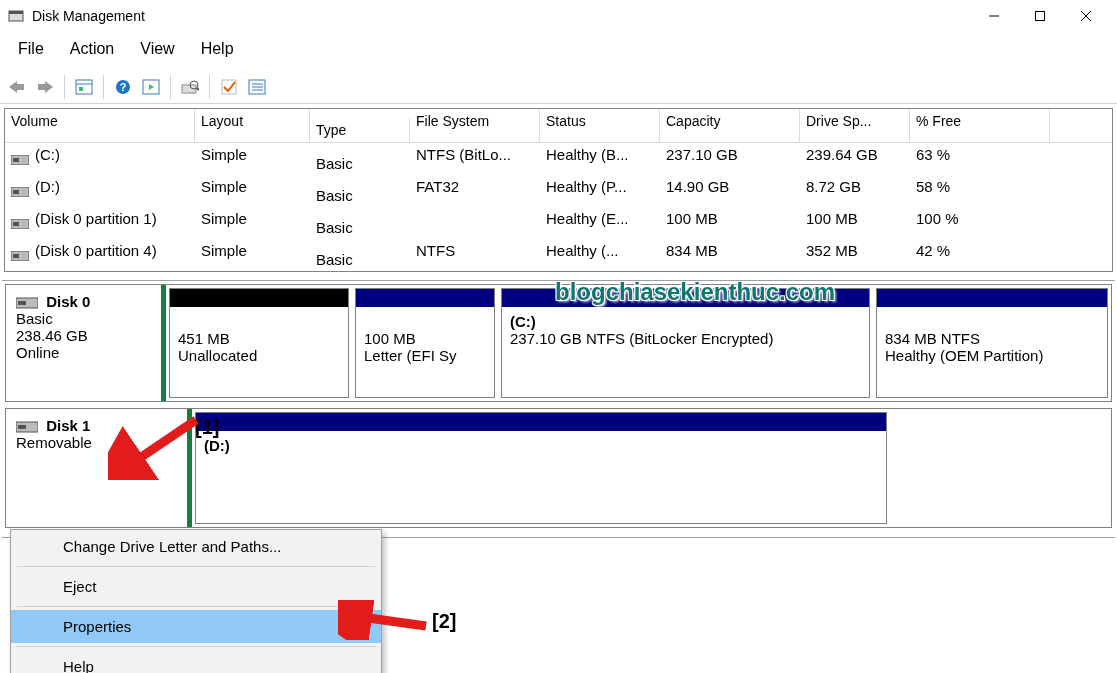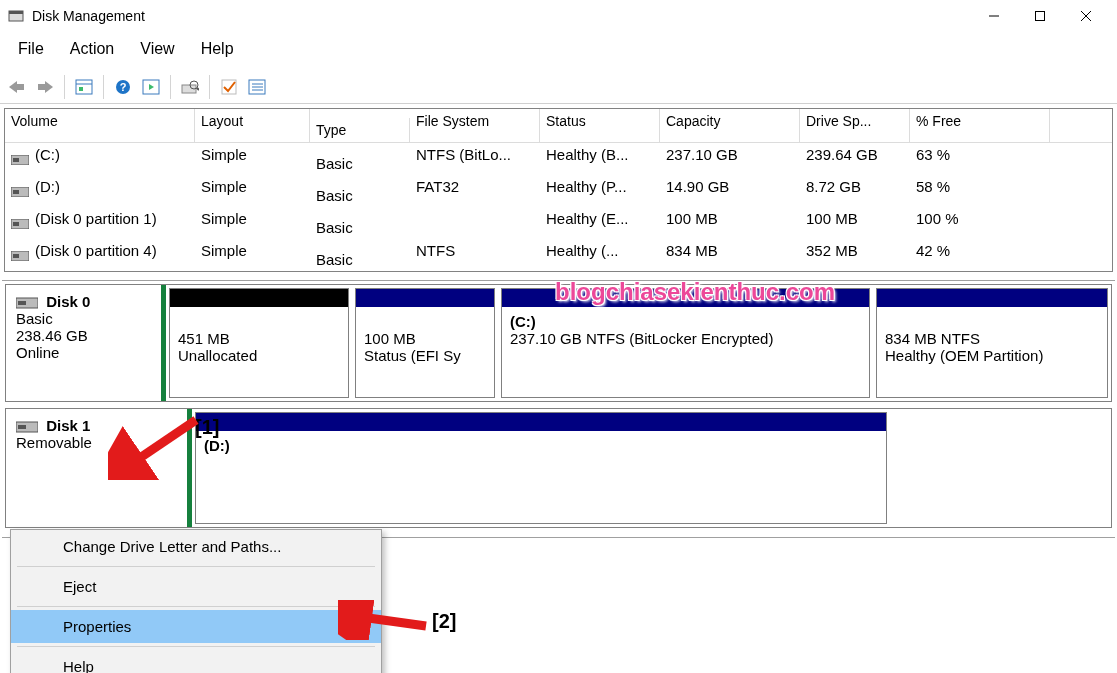--- a/index.html
+++ b/index.html
@@ -55,21 +55,21 @@
 .part .plabel { font-weight: bold; }
 
 
 .ctxmenu { position: absolute; background: #f2f2f2; border: 1px solid #a0a0a0; box-shadow: 3px 3px 6px rgba(0,0,0,0.25); width: 372px; }
 .ctxmenu .citem { padding: 8px 14px 8px 46px; font-size: 15px; border-left: 6px solid #f2f2f2; }
 .ctxmenu .citem.hl { background: #91c9f7; border-left-color: #91c9f7; }
 .ctxmenu .csep { height: 1px; background: #d0d0d0; margin: 3px 6px; }
 
 
 .anno { position: absolute; font-weight: 900; font-size: 20px; color: #000; }
-.watermark { position: absolute; font-weight: 900; font-size: 24px; color: #ec4899; text-shadow: -1px -1px 0 #fff, 1px -1px 0 #fff, -1px 1px 0 #fff, 1px 1px 0 #fff, 2px 2px 3px #fff; }
+.watermark { position: absolute; font-weight: 900; font-size: 24px; color: #0f766e; text-shadow: -1px -1px 0 #fff, 1px -1px 0 #fff, -1px 1px 0 #fff, 1px 1px 0 #fff, 2px 2px 3px #fff; }
 .arrow { position: absolute; }
 </style>
 </head>
 <body>
 
 <div class="titlebar">
   <span class="app-icon">
     <svg viewBox="0 0 16 16" width="16" height="16">
         <rect x="1" y="3" width="14" height="10" fill="#ddd" stroke="#555"></rect>
         <rect x="1" y="3" width="14" height="3" fill="#555"></rect>
@@ -241,21 +241,21 @@
       <span>238.46 GB</span><br>
       <span>Online</span>
     </div>
     <div class="parts">
       <div class="part" style="width:180px">
         <div class="stripe stripe-black"></div>
         <div class="pbody"><br><span>451 MB</span><br><span>Unallocated</span></div>
       </div>
       <div class="part" style="width:140px">
         <div class="stripe stripe-navy"></div>
-        <div class="pbody"><br><span>100 MB</span><br><span>Status (EFI Sy</span></div>
+        <div class="pbody"><br><span>100 MB</span><br><span>Letter (EFI Sy</span></div>
       </div>
       <div class="part" style="flex:1">
         <div class="stripe stripe-navy"></div>
         <div class="pbody"><span class="plabel">(C:)</span><br><span>237.10 GB NTFS (BitLocker Encrypted)</span><br></div>
       </div>
       <div class="part" style="width:232px">
         <div class="stripe stripe-navy"></div>
         <div class="pbody"><br><span>834 MB NTFS</span><br><span>Healthy (OEM Partition)</span></div>
       </div>
     </div>

